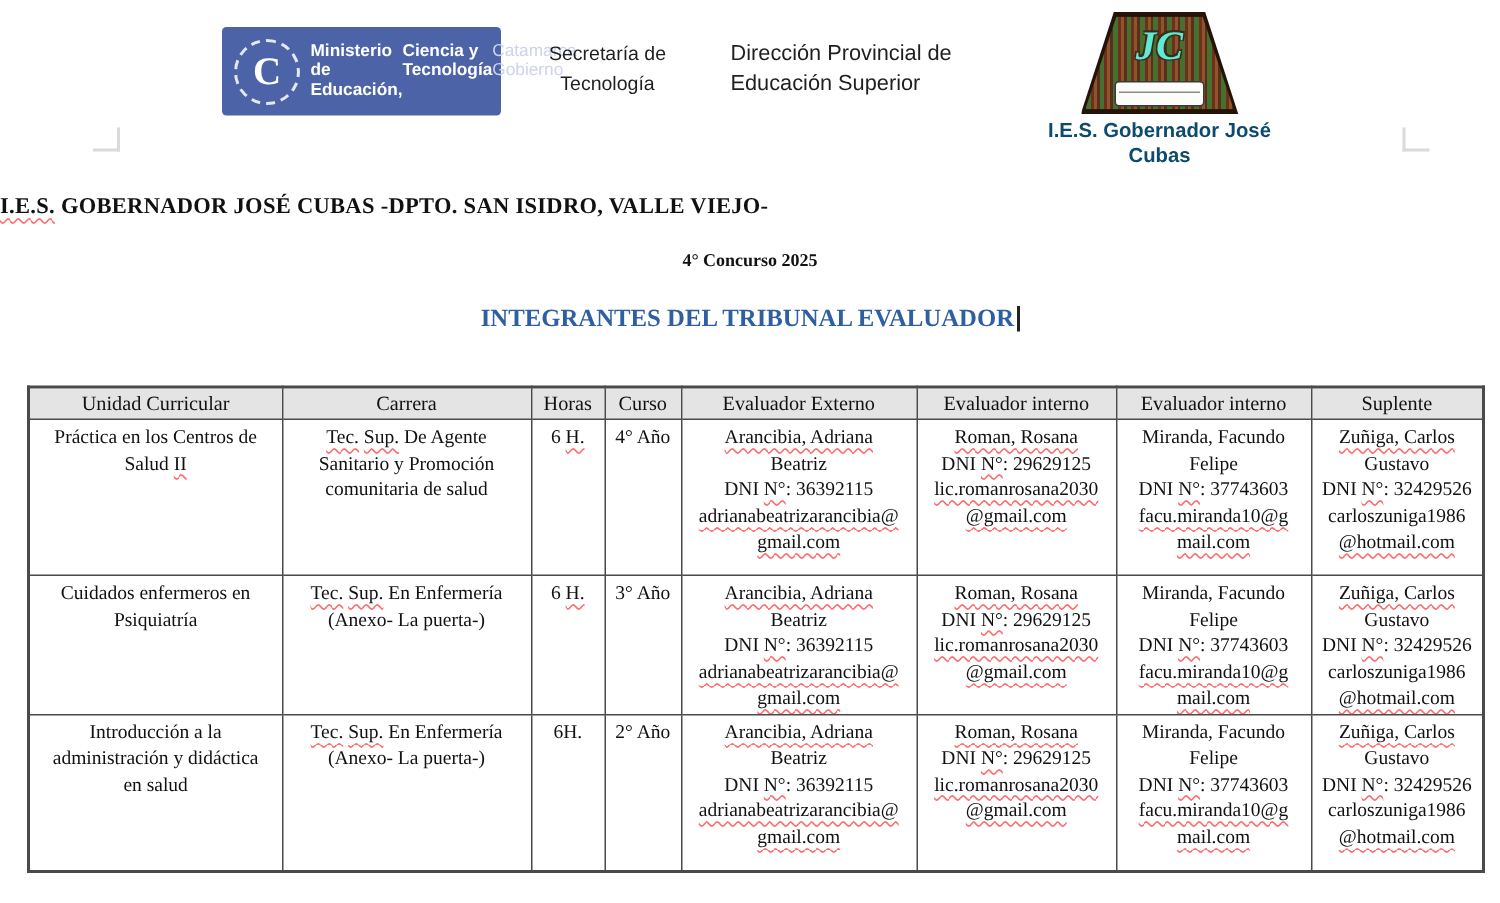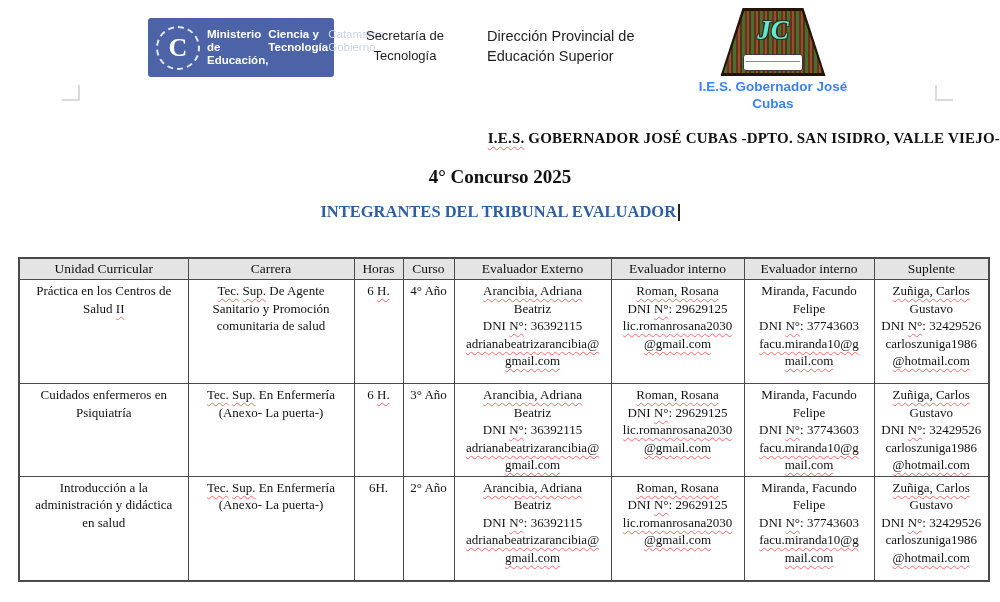--- a/index.html
+++ b/index.html
@@ -52,30 +52,30 @@
     font-size:27px;color:#5eead4;
     text-shadow:1px 1px 0 #3a2a1a,-1px -1px 0 #3a2a1a,1px -1px 0 #3a2a1a,-1px 1px 0 #3a2a1a;
   }
   .ies-books{
     position:absolute;left:50%;bottom:5px;transform:translateX(-50%);
     width:58px;height:15px;background:#fcfcf8;border:1px solid #3a3a3a;border-radius:3px;
   }
   .ies-books::after{content:"";position:absolute;left:2px;right:2px;top:6px;border-top:1px solid #8a8a8a;}
   .ies-caption{
     margin-top:2px;font-family:"Liberation Sans", sans-serif;font-weight:bold;
-    font-size:13.5px;line-height:17px;color:#3b82f6;
+    font-size:13.5px;line-height:17px;color:#0c4a6e;
   }
   .crop-mark{position:absolute;width:16px;height:14px;}
   .crop-left{left:62px;top:85px;border-right:2px solid #dadada;border-bottom:2px solid #dadada;}
   .crop-right{left:935px;top:85px;border-left:2px solid #dadada;border-bottom:2px solid #dadada;}
   
-  .title-1{position:absolute;left:0;top:130px;width:1000px;text-align:right;
+  .title-1{position:absolute;left:0;top:130px;width:1000px;text-align:left;
     font-weight:bold;font-size:15px;letter-spacing:.2px;color:#111;}
   .title-2{position:absolute;left:0;top:166px;width:1000px;text-align:center;
-    font-weight:bold;font-size:19px;color:#111;}
+    font-weight:bold;font-size:12px;color:#111;}
   .title-3{position:absolute;left:0;top:202px;width:1000px;text-align:center;
     font-weight:bold;font-size:16.5px;color:var(--accent);}
   .caret{display:inline-block;width:1.5px;height:17px;background:#222;
     vertical-align:text-bottom;margin-left:2px;}
   .sp{
     text-decoration:underline;text-decoration-style:wavy;
     text-decoration-color:var(--spell);text-decoration-thickness:1px;
     text-underline-offset:2.5px;text-decoration-skip-ink:none;
   }
   

